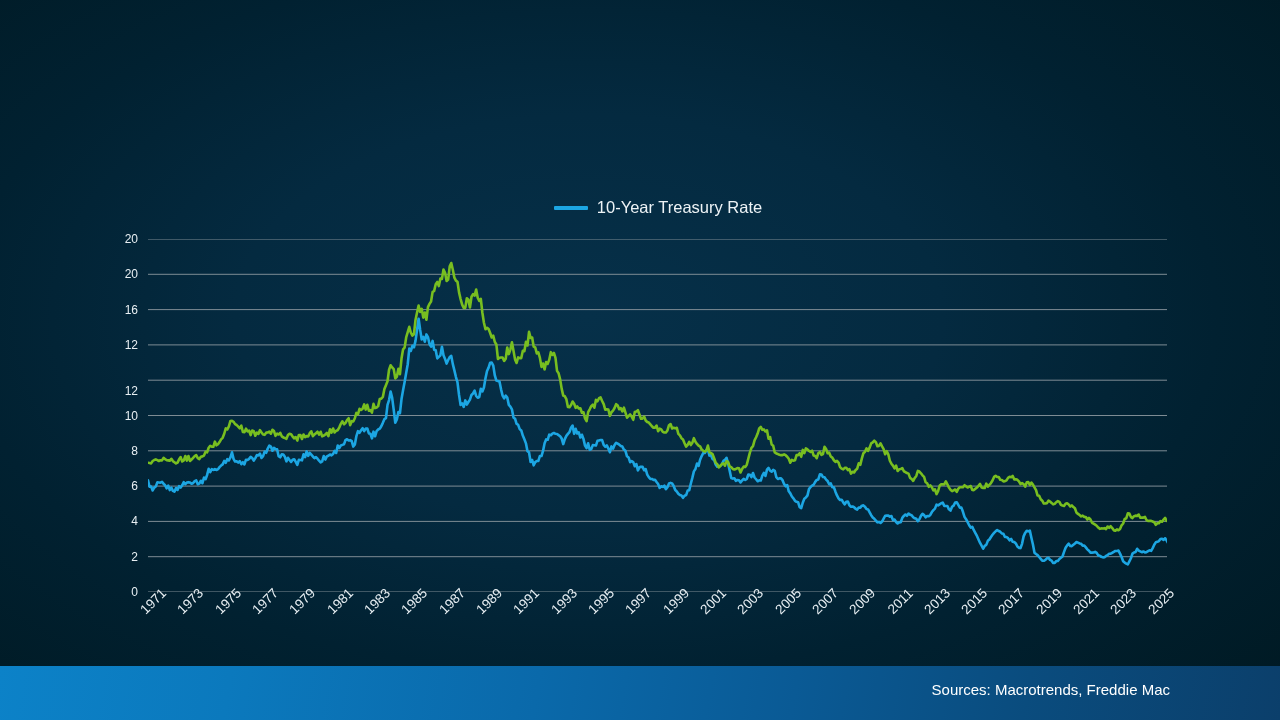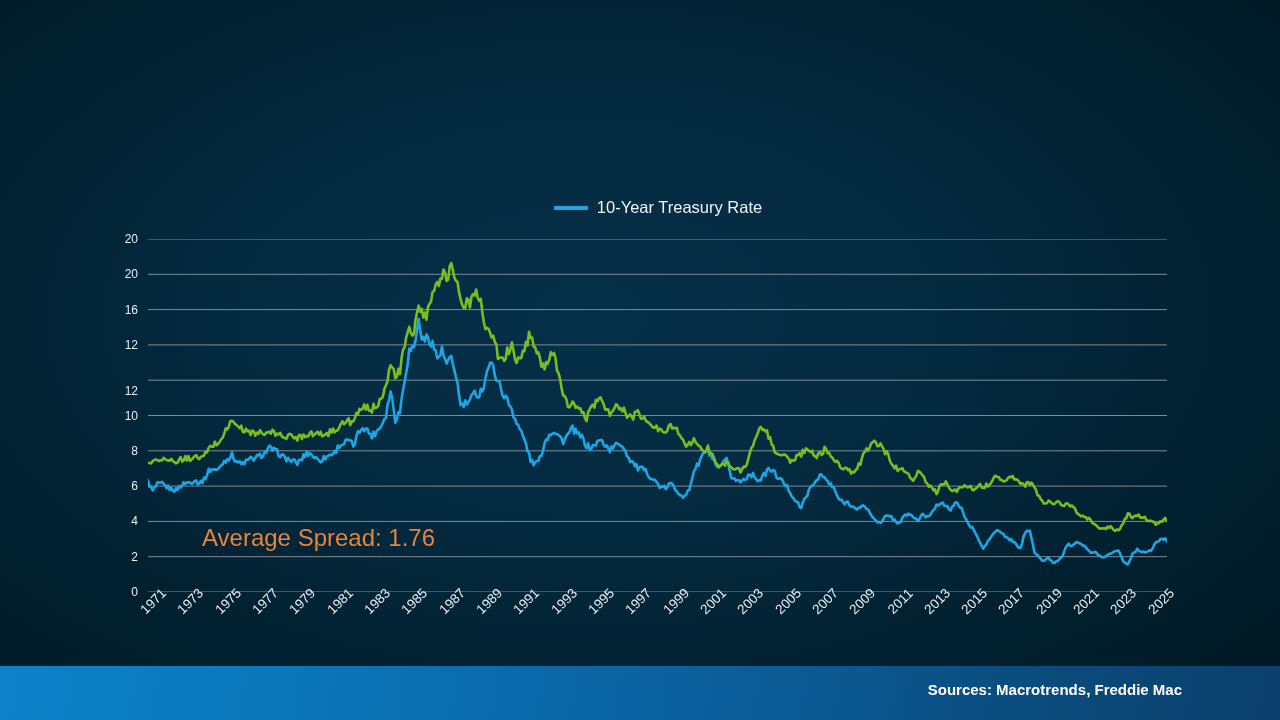--- a/index.html
+++ b/index.html
@@ -58,22 +58,22 @@
   #annotation{
     position:absolute;left:202px;top:524px;
     color:#E8833A;font-size:24px;white-space:nowrap;
   }
   
   #footer{
     position:absolute;left:0;top:666px;width:1280px;height:54px;
     background:linear-gradient(100deg,#0C82C8 0%,#0B79BD 18%,#0A69AA 42%,#0A5A95 62%,#0A4C7E 80%,#0B3F6B 100%);
   }
   #footer-text{
-    position:absolute;right:98px;top:15px;
-    color:#FFFFFF;font-size:15px;white-space:nowrap;font-weight:bold;
+    position:absolute;right:110px;top:15px;
+    color:#FFFFFF;font-size:15px;white-space:nowrap;
   }
 </style>
 </head>
 <body>
 
 <div id="slide">
 
 
   <div id="legend">
       <div class="lg-item">
@@ -142,19 +142,18 @@
       <div class="xtick" style="left: 746.52px;">2011</div>
       <div class="xtick" style="left: 783.846px;">2013</div>
       <div class="xtick" style="left: 821.172px;">2015</div>
       <div class="xtick" style="left: 858.498px;">2017</div>
       <div class="xtick" style="left: 895.824px;">2019</div>
       <div class="xtick" style="left: 933.15px;">2021</div>
       <div class="xtick" style="left: 970.476px;">2023</div>
       <div class="xtick" style="left: 1007.8px;">2025</div>
     </div>
 
-  <div id="annotation">Average Spread: 1.76</div>
 
   <div id="footer">
     <div id="footer-text">Sources: Macrotrends, Freddie Mac</div>
   </div>
 
 </div>
 
 </body></html>

